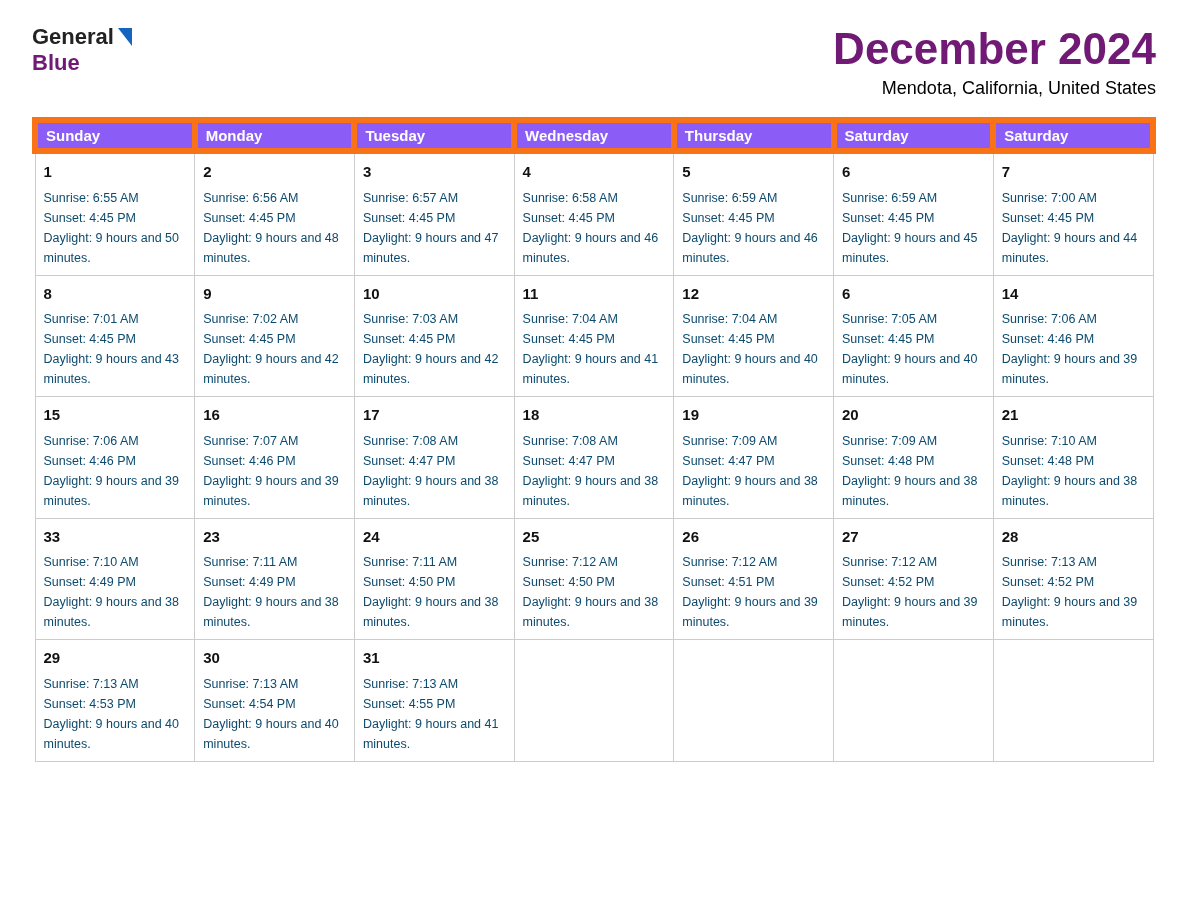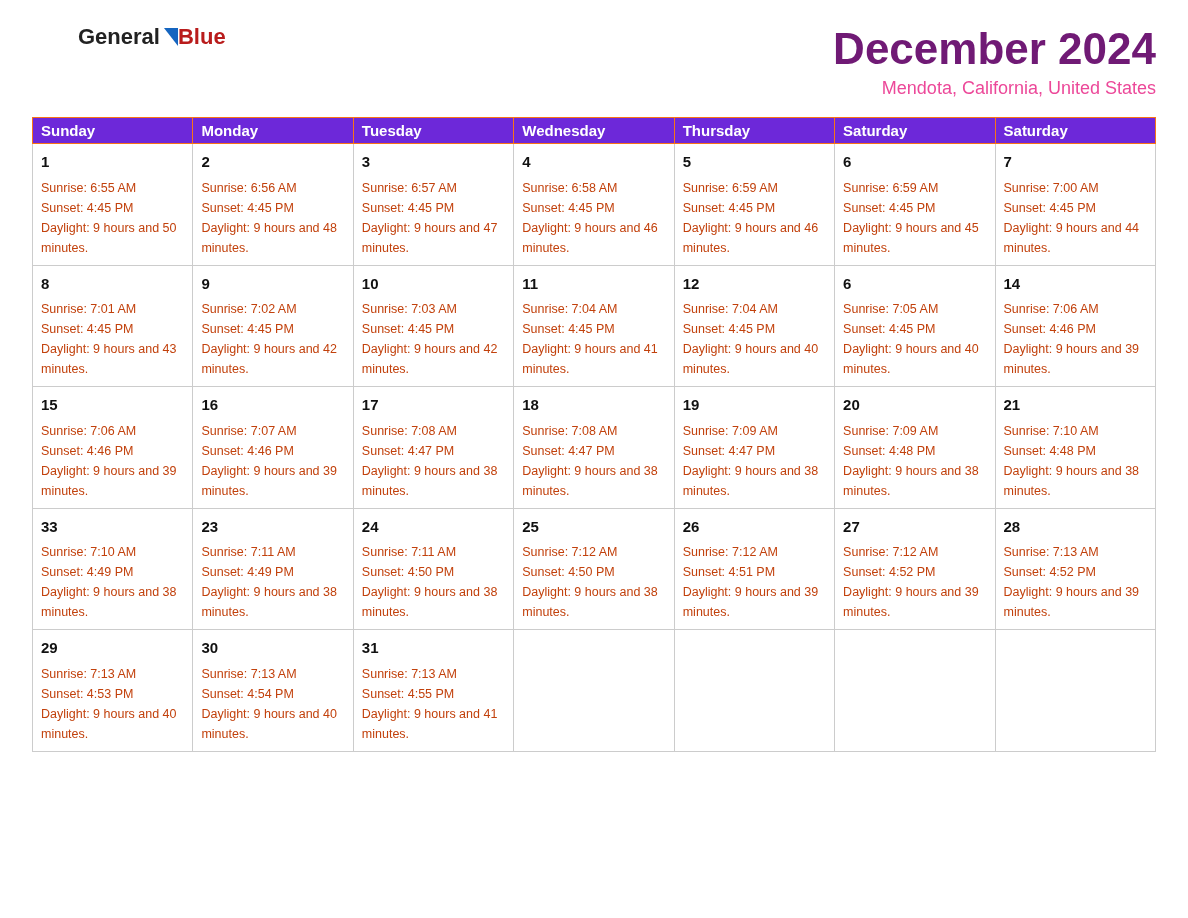--- a/index.html
+++ b/index.html
@@ -10,34 +10,33 @@
       padding: 24px 32px;
     }
     .header {
       display: flex;
       justify-content: space-between;
       align-items: flex-start;
       margin-bottom: 18px;
     }
     .logo {
       display: flex;
-      flex-direction: row;
+      flex-direction: column;
       align-items: flex-start;
-      margin-left: 46px;
     }
     .logo-text-general {
       font-size: 22px;
       font-weight: bold;
       color: #222;
       letter-spacing: 0;
     }
     .logo-text-blue {
       font-size: 22px;
       font-weight: bold;
-      color: #b91c1c;
+      color: #701a75;
       letter-spacing: 0;
     }
     .logo-line {
       display: flex;
       align-items: center;
     }
     .logo-triangle {
       width: 0;
       height: 0;
       border-left: 14px solid transparent;
@@ -48,54 +47,54 @@
     .title-block {
       text-align: right;
     }
     .calendar-title {
       font-size: 44px;
       font-weight: bold;
       color: #701a75;
     }
     .calendar-subtitle {
       font-size: 18px;
-      color: #ec4899;
+      color: #000000;
       margin-top: 4px;
     }
     .calendar {
       width: 100%;
       border-collapse: collapse;
       border: 1px solid #aaa;
     }
     .calendar th {
-      background-color: #6d28d9;
+      background-color: #8b5cf6;
       color: #ffffff;
       font-size: 15px;
       font-weight: 600;
       padding: 4px 8px;
       text-align: left;
-      border: 1px solid #f97316;
+      border: 6px solid #f97316;
     }
     .calendar td {
       vertical-align: top;
       padding: 7px 8px;
       border: 1px solid #ccc;
       width: 14.28%;
       min-height: 110px;
       font-size: 13px;
       line-height: 1.5;
     }
     .day-num {
       font-size: 15px;
       font-weight: bold;
       color: #111;
       margin-bottom: 4px;
     }
     .day-info {
-      color: #c2410c;
+      color: #0c4a6e;
       font-size: 12.5px;
       line-height: 1.6;
     }
     .empty-cell {
       background: #fff;
     }
     .calendar tr td {
       background: #fff;
     }
   </style>

